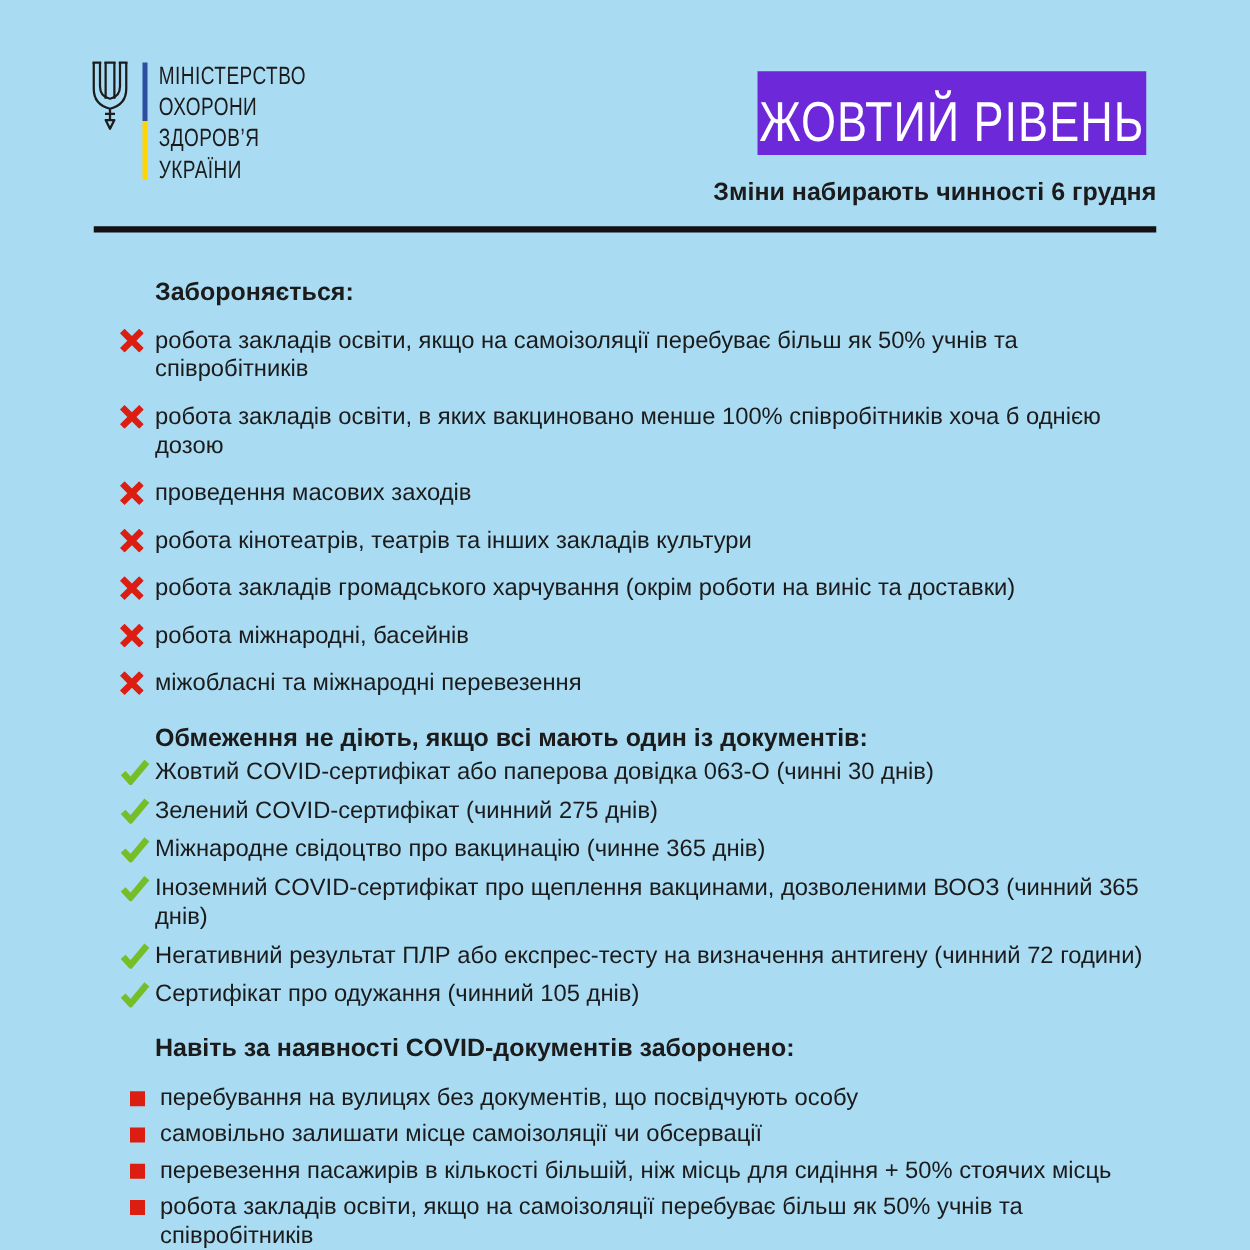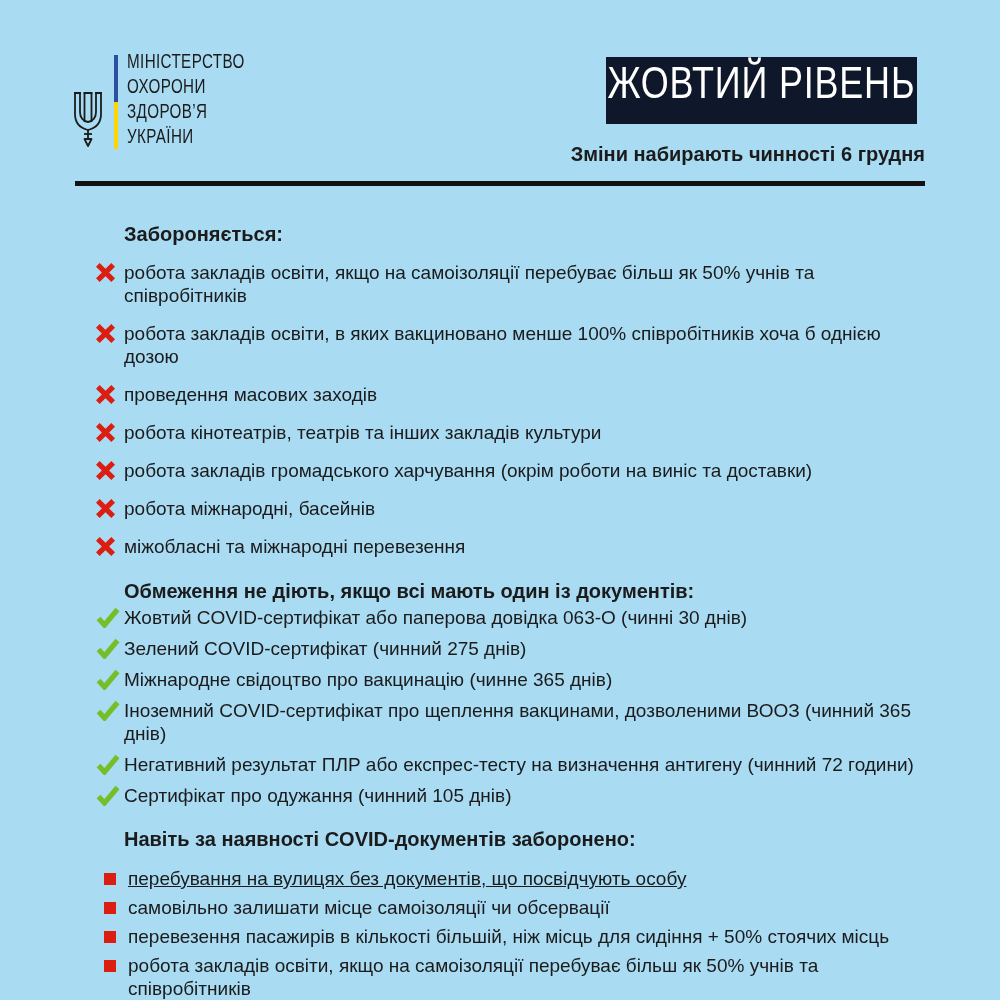--- a/index.html
+++ b/index.html
@@ -5,28 +5,28 @@
   html,body{margin:0;padding:0;}
   body{
     width:1000px;height:1000px;
     background:#A9DBF3;
     font-family:"Liberation Sans",sans-serif;
     color:#1b1b1b;
     position:relative;
     overflow:hidden;
   }
   
-  .logo{position:absolute;left:70px;top:48px;display:flex;align-items:flex-end;}
+  .logo{position:absolute;left:70px;top:48px;display:flex;align-items:flex-start;}
   .trident{width:36px;height:58px;}
   .flag-bar{width:4px;height:94px;margin:2px 9px 0 8px;background:linear-gradient(#2C4FA0 0 50%,#FFD500 50% 100%);}
   .ministry-name{font-size:20px;line-height:25px;font-weight:400;letter-spacing:.5px;padding-top:1px;}
   .ministry-name div{transform:scaleX(.76);transform-origin:left center;white-space:nowrap;}
   .level-badge{
     position:absolute;left:606px;top:57px;width:311px;height:67px;
-    background:#0f172a;display:flex;align-items:flex-start;justify-content:center;
+    background:#6d28d9;display:flex;align-items:flex-end;justify-content:center;
   }
   .level-badge span{
     font-size:45px;color:#ffffff;font-weight:400;letter-spacing:1px;
     transform:scaleX(.8);white-space:nowrap;
   }
   .effective-date{
     position:absolute;top:143px;right:75px;
     font-size:20px;font-weight:700;white-space:nowrap;
   }
   .divider{position:absolute;left:75px;top:181px;width:850px;height:5px;background:#121212;}
@@ -44,21 +44,21 @@
   .bullet-x svg{width:19px;height:19px;margin-top:2px;display:block;}
   
   .sec-exempt{margin-top:22px;}
   .sec-exempt .item{margin-top:8px;}
   .sec-exempt .item:first-of-type{margin-top:3px;}
   .bullet-check{flex:0 0 24px;margin-right:4px;}
   .bullet-check svg{width:24px;height:21px;margin-top:1px;display:block;}
   
   .sec-always{margin-top:21px;}
   .sec-always .item{margin-top:6px;}
-  .sec-always .item:first-of-type{margin-top:16px;text-decoration:underline;}
+  .sec-always .item:first-of-type{margin-top:16px;}
   .bullet-square{flex:0 0 22px;margin-right:10px;}
   .bullet-square i{display:block;width:12px;height:12px;margin:6px 0 0 8px;background:#DC1E12;}
 </style>
 </head>
 <body>
 
 <div class="logo">
   <svg class="trident" viewBox="0 0 36 58">
     <g fill="none" stroke="#1c1c1c" stroke-width="1.8" stroke-linejoin="round">
       <path d="M5 2 V23 C5 32 10 37 18 39 C26 37 31 32 31 23 V2"></path>

